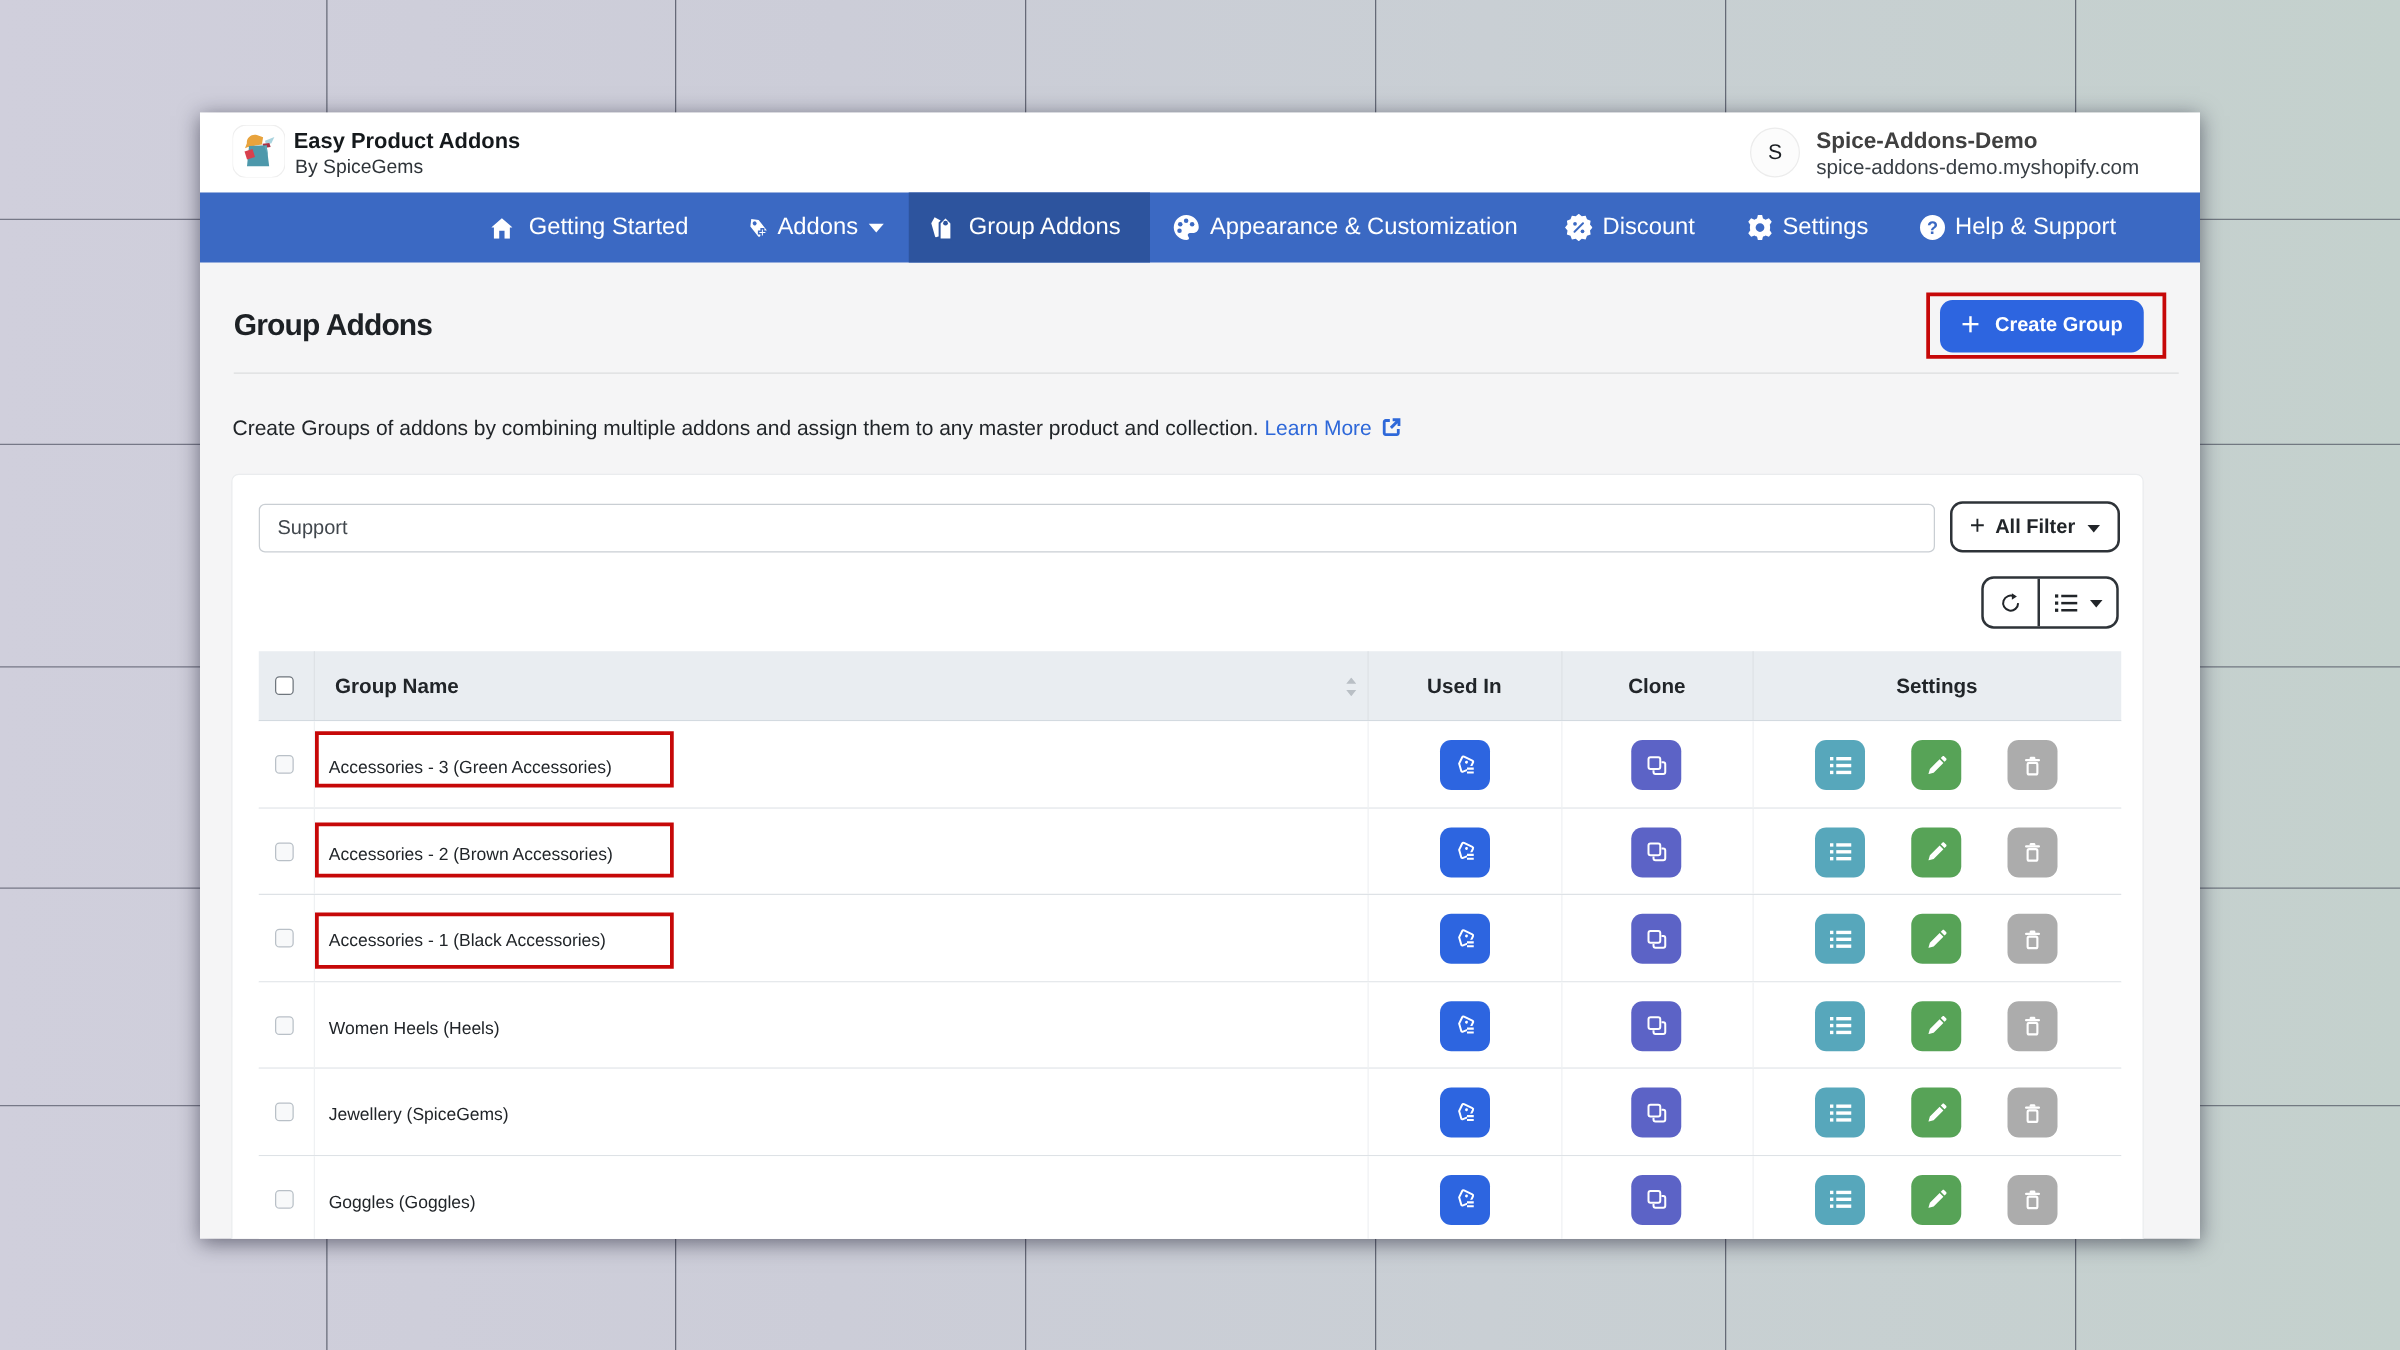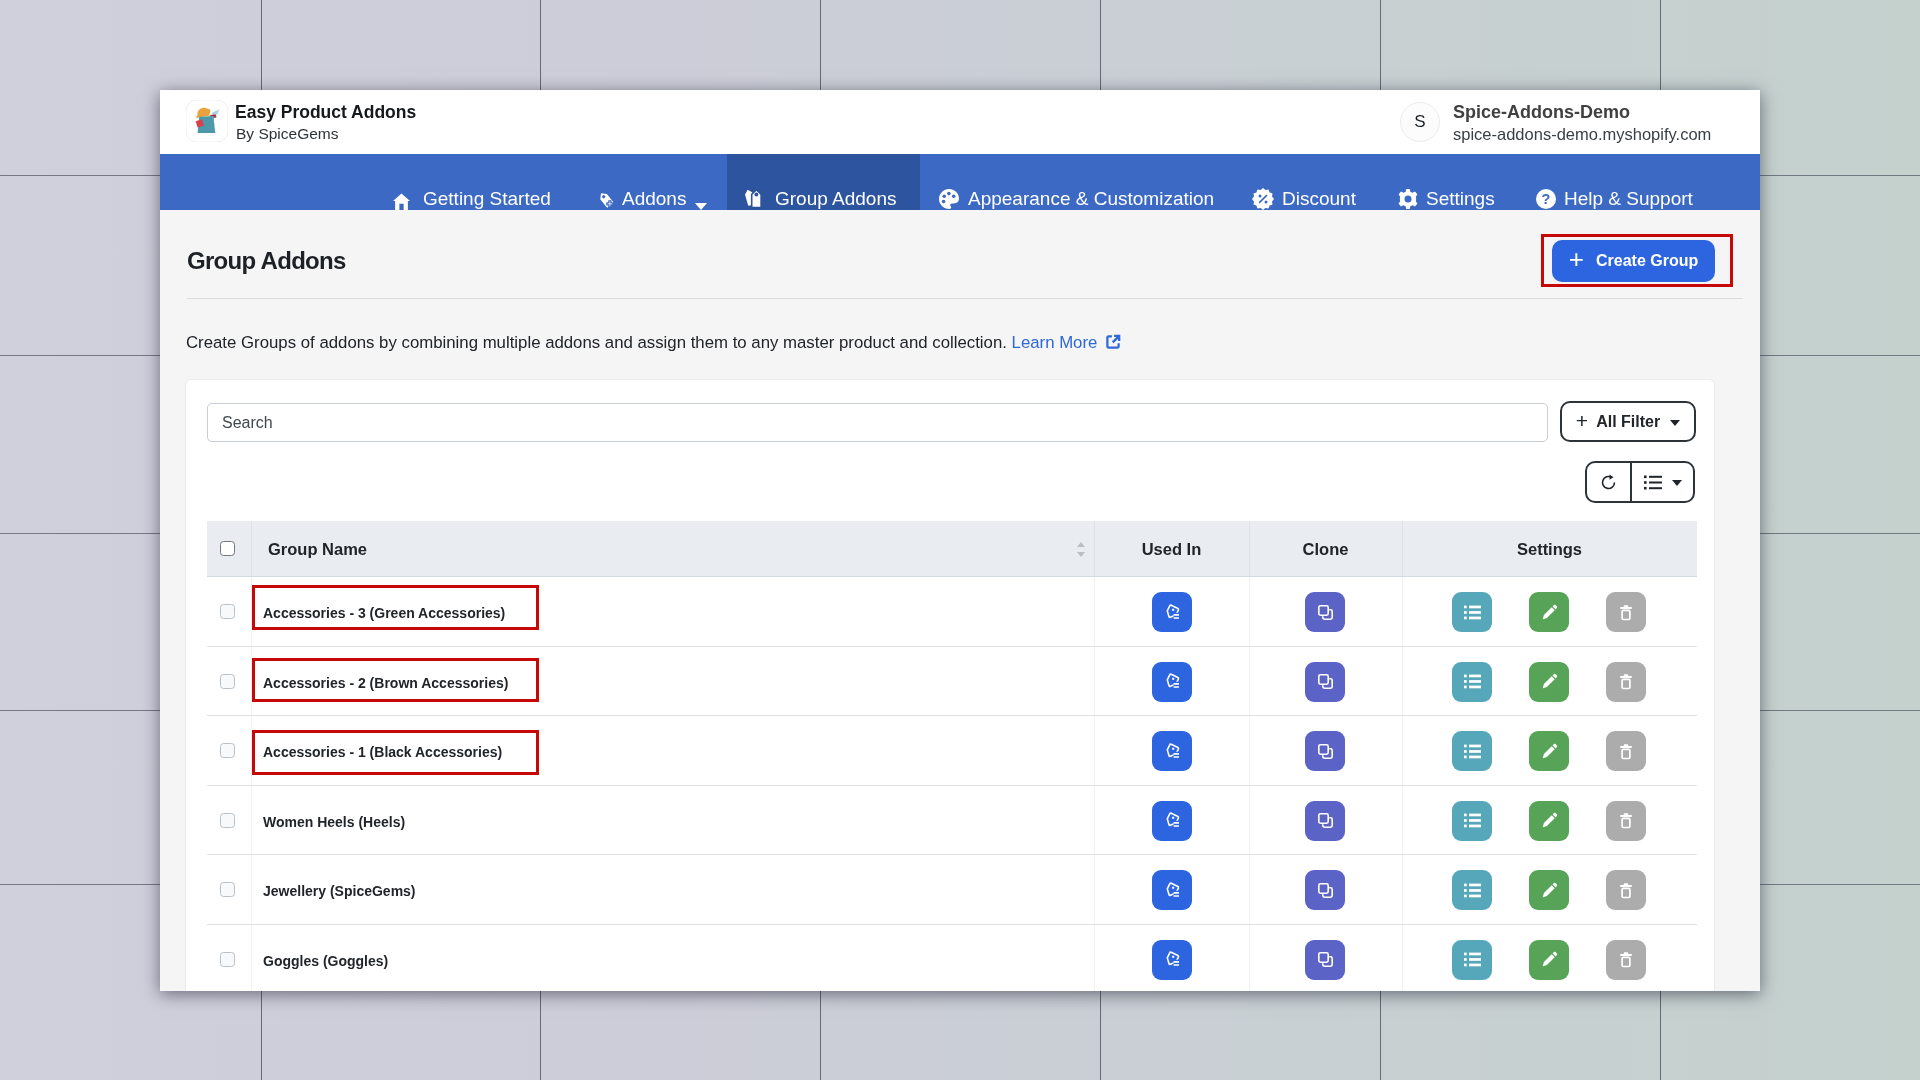--- a/index.html
+++ b/index.html
@@ -17,21 +17,21 @@
 .apptitle { position:absolute; left:75px; top:12px; font-size:17.5px; font-weight:bold; color:#15191c; }
 .appsub { position:absolute; left:76px; top:35px; font-size:15.5px; color:#2e3338; }
 .avatar { position:absolute; left:1240px; top:12px; width:40px; height:40px; border-radius:50%;
   background:#fcfcfc; border:1px solid #ececec; color:#1c2024; font-size:17px;
   display:flex; align-items:center; justify-content:center; }
 .shopname { position:absolute; left:1293px; top:12px; font-size:18px; font-weight:bold; color:#404040; }
 .shopsub { position:absolute; left:1293px; top:35px; font-size:16.5px; color:#393f45; }
 
 
 .nav { position:absolute; left:0; top:64px; width:100%; height:56px; background:#3b69c3; }
-.navitem { position:absolute; top:0; height:56px; display:flex; align-items:flex-end;
+.navitem { position:absolute; top:0; height:56px; display:flex; align-items:center;
   color:#fff; font-size:19px; white-space:nowrap; }
 .navitem svg { flex:0 0 auto; margin-right:8px; }
 .nav-active { background:#2d549e; }
 .caret { display:inline-block; width:0; height:0; border-left:6.5px solid transparent;
   border-right:6.5px solid transparent; border-top:7px solid #fff; margin-left:9px; }
 
 
 .h1 { position:absolute; left:27px; top:157px; font-size:24px; font-weight:bold; letter-spacing:-0.7px; color:#1d2125; }
 .createbtn { position:absolute; left:1392px; top:150px; width:163px; height:42px; background:#2d65e0;
   border-radius:10px; color:#fff; display:flex; align-items:center; justify-content:center;
@@ -56,21 +56,21 @@
 .btngroup { position:absolute; left:1399px; top:81px; width:110px; height:42px; border:2px solid #2e3338;
   border-radius:10px; background:#fff; display:flex; }
 .btngroup .bg1 { width:45px; border-right:2px solid #2e3338; display:flex; align-items:center; justify-content:center; }
 .btngroup .bg2 { flex:1; display:flex; align-items:center; justify-content:center; }
 
 
 .tbl { position:absolute; left:21px; top:141px; width:1490px; }
 .thead { position:relative; width:1490px; height:56px; background:#e9edf1;
   border-bottom:1px solid #d3dae0; font-weight:bold; font-size:16.5px; color:#212529; }
 .trow { position:relative; width:1490px; height:69.6px; background:#fff;
-  border-bottom:1px solid #dee2e6; font-size:14px; color:#212529;font-weight:bold; }
+  border-bottom:1px solid #dee2e6; font-size:14px; color:#212529; }
 .cbx { position:absolute; left:13px; width:15px; height:15px; border:1px solid #b9c0c7;
   border-radius:3.5px; background:#f8f9fa; }
 .cline { position:absolute; top:0; bottom:0; width:1px; background:#dee2e6; }
 .clineb { position:absolute; top:0; bottom:0; width:1px; background:#eff1f3; }
 .ibtn { position:absolute; top:15px; width:40px; height:40px; border-radius:9px; display:flex;
   align-items:center; justify-content:center; }
 .rowname { position:absolute; left:56px; top:28px; }
 .rbox { position:absolute; left:45px; width:287px; height:44.5px; border:3px solid #c60808; }
 </style>
 </head>
@@ -171,21 +171,21 @@
   <div class="redbox" style="left:1381px; top:144px; width:192px; height:53px;"></div>
   <div class="divider"></div>
   <div class="para">Create Groups of addons by combining multiple addons and assign them to any master product and collection. <a>Learn More</a>
     <svg width="18" height="18" viewBox="0 0 16 16" style="vertical-align:-3px; margin-left:2px">
         <path d="M2 4 C2 3 3 2 4 2 L7 2 L7 4 L4 4 L4 12 L12 12 L12 9 L14 9 L14 12 C14 13 13 14 12 14 L4 14 C3 14 2 13 2 12 Z" fill="#2e68d9"></path>
         <path d="M9 1.5 L14.5 1.5 L14.5 7 L12.5 7 L12.5 5 L8.5 9 L7 7.5 L11 3.5 L9 3.5 Z" fill="#2e68d9"></path>
       </svg>
   </div>
 
   <div class="card">
-    <div class="search">Search</div>
+    <div class="search">Support</div>
     <div class="allfilter">
         <span style="font-size:21px; font-weight:400; margin-right:8px; margin-top:-2px;">+</span>
         <b>All Filter</b>
         <span class="dcaret"></span>
       </div>
     <div class="btngroup">
       <div class="bg1">
           <svg width="17" height="17" viewBox="0 0 17 17">
             <path d="M14.5 8.5 A6 6 0 1 1 11.5 3.3" fill="none" stroke="#212529" stroke-width="1.6"></path>
             <path d="M9.5 0.5 L13.5 3.2 L9.5 5.8 Z" fill="#212529"></path>

